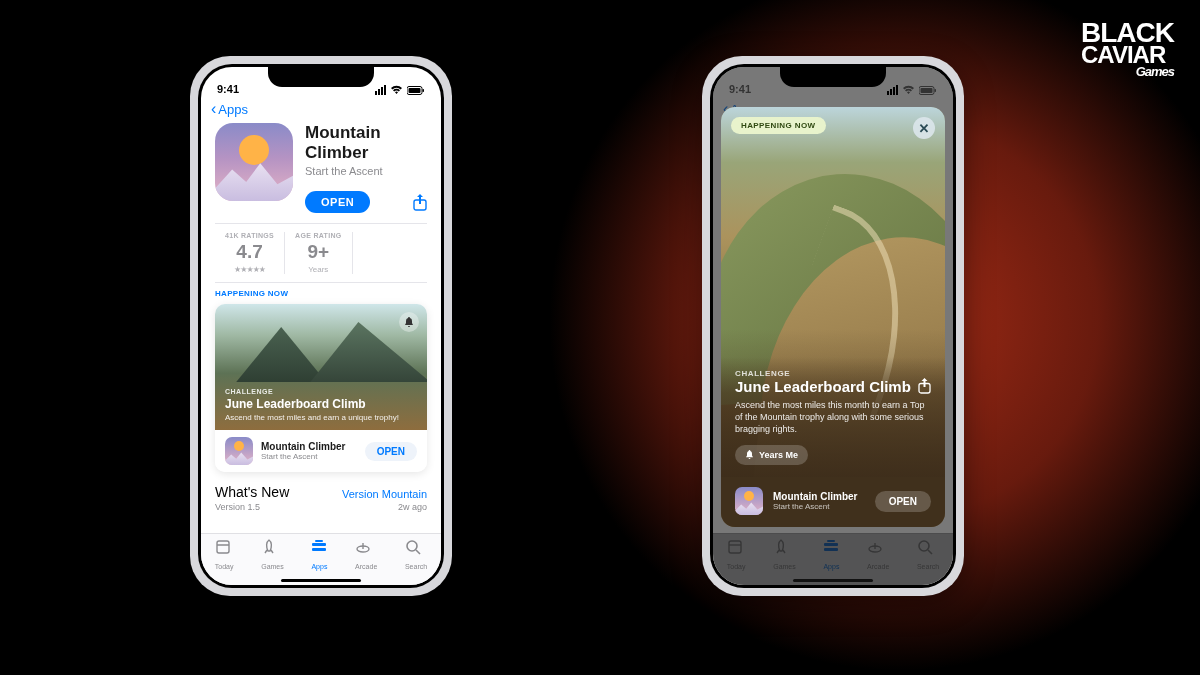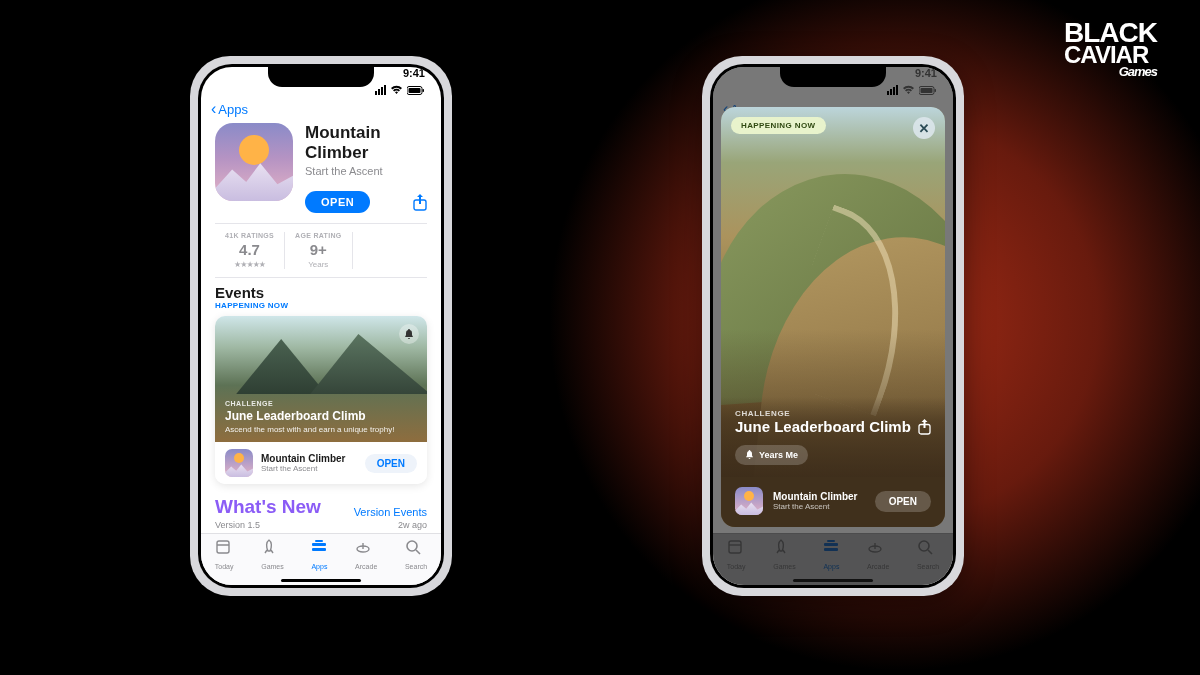--- a/index.html
+++ b/index.html
@@ -13,21 +13,21 @@
   }
   .bg-glow {
     position: absolute;
     width: 800px; height: 800px;
     right: -100px; top: -80px;
     background: radial-gradient(circle at center, #c0331a 0%, #7a1f10 35%, rgba(0,0,0,0) 62%);
     opacity: 0.85;
   }
   .logo {
     position: absolute;
-    top: 22px; right: 43px;
+    top: 22px; right: 26px;
     color: #fff;
     font-weight: 900;
     text-align: left;
     line-height: 0.82;
     letter-spacing: -1px;
   }
   .logo .l1 { font-size: 28px; font-family: Impact, "Arial Black", sans-serif; }
   .logo .l2 { font-size: 24px; font-family: Impact, "Arial Black", sans-serif; }
   .logo .l3 { font-size: 13px; font-style: italic; font-weight: 600; margin-top: 2px; text-align: right; }
 
@@ -67,21 +67,20 @@
 
   .status-bar {
     height: 30px;
     display: flex;
     align-items: flex-end;
     justify-content: space-between;
     padding: 0 16px 2px;
     font-size: 11px;
     font-weight: 600;
     color: #000;
-    flex-direction: column;
   }
   .status-icons { display: flex; gap: 4px; align-items: center; }
   .bars { display:flex; gap:1px; align-items:flex-end;}
   .bars span { width:2px; background:#000; display:block;}
   .bars span:nth-child(1){height:4px;}
   .bars span:nth-child(2){height:6px;}
   .bars span:nth-child(3){height:8px;}
   .bars span:nth-child(4){height:10px;}
 
   .nav-back {
@@ -120,21 +119,21 @@
   .divider { height:1px; background:#e5e5ea; margin: 0 14px; }
 
   .metrics {
     display:flex;
     padding: 8px 0 8px 14px;
     overflow: hidden;
   }
   .metric { text-align:center; padding:0 10px; border-right:1px solid #e5e5ea; flex-shrink:0; }
   .metric:last-child { border-right:none; }
   .metric .head { font-size: 7px; color:#b0b0b5; font-weight:600; letter-spacing:0.3px; white-space:nowrap;}
-  .metric .val { font-size: 15px; color:#8a8a8e; font-weight:700; margin-top:2px;}
+  .metric .val { font-size: 19px; color:#8a8a8e; font-weight:700; margin-top:2px;}
   .metric .foot { font-size: 8px; color:#b0b0b5; margin-top:2px; white-space:nowrap;}
   .stars { color:#8a8a8e; font-size:7px; letter-spacing:-1px;}
   .award-badge { font-size:12px; color:#b0b0b5;}
 
   .events-hdr { padding: 6px 14px 2px; }
   .events-hdr h2 { font-size: 15px; font-weight: 700; color:#1a1a1a;}
   .badge-happening { font-size:8px; color:#007aff; font-weight:700; letter-spacing:0.3px;}
 
   .event-card {
     margin: 4px 14px;
@@ -165,21 +164,21 @@
   .app-icon-sm .mtn { height:14px;}
   .ef-text { flex:1;}
   .ef-text .t { font-size:10px; font-weight:600; color:#1a1a1a;}
   .ef-text .s { font-size:8px; color:#8a8a8e;}
   .open-pill { background:#eef3fa; color:#007aff; font-size:10px; font-weight:700; padding:4px 12px; border-radius:20px;}
 
   .whats-new {
     display:flex; justify-content:space-between; align-items:flex-end;
     padding: 8px 14px 2px;
   }
-  .whats-new h2 { font-size:19px; font-weight:700; color:#8b5cf6;}
+  .whats-new h2 { font-size:14px; font-weight:400; color:#000000;}
   .whats-new a { font-size:11px; color:#007aff; text-decoration:none;}
   .wn-sub { display:flex; justify-content:space-between; padding:0 14px; font-size:9px; color:#8a8a8e;}
 
   .tab-bar {
     position:absolute; bottom:0; left:0; right:0;
     height:52px; background:rgba(250,250,252,0.96);
     border-top:1px solid #e0e0e4;
     display:flex; justify-content:space-around; align-items:center;
     padding-bottom:8px;
   }
@@ -339,57 +338,56 @@
       <div class="metric">
         
         
         
       </div>
     </div>
 
     <div class="divider"></div>
 
     <div class="events-hdr">
-      <h2>Events</h2>
       <div class="badge-happening">HAPPENING NOW</div>
     </div>
 
     <div class="event-card">
       <div class="event-hero">
         <div class="mtn-bg">
               <div class="peak1"></div>
               <div class="peak2"></div>
             </div>
         <div class="bell-round">
           <svg width="10" height="11" viewBox="0 0 10 11">
                 <path d="M5 0 A1 1 0 0 1 6 1 A3 3 0 0 1 8 4 L8 6 L9 8 L1 8 L2 6 L2 4 A3 3 0 0 1 4 1 A1 1 0 0 1 5 0 Z M4 9 L6 9 A1 1 0 0 1 4 9 Z" fill="#333"></path>
               </svg>
         </div>
         <div class="hero-text">
           <div class="over">CHALLENGE</div>
           <div class="ttl">June Leaderboard Climb</div>
-          <div class="sub">Ascend the most with and earn a unique trophy!</div>
+          <div class="sub">Ascend the most miles and earn a unique trophy!</div>
         </div>
       </div>
       <div class="event-foot">
         <div class="app-icon-sm">
               <div class="sun"></div>
               <div class="mtn"></div>
             </div>
         <div class="ef-text">
           <div class="t">Mountain Climber</div>
           <div class="s">Start the Ascent</div>
         </div>
         <div class="open-pill">OPEN</div>
       </div>
     </div>
 
     <div class="whats-new">
       <h2>What's New</h2>
-      <a>Version Events</a>
+      <a>Version Mountain</a>
     </div>
     <div class="wn-sub">
       <span>Version 1.5</span>
       <span>2w ago</span>
     </div>
 
     <div class="tab-bar">
       <div class="tab"><span class="ic">
               <svg width="16" height="16" viewBox="0 0 16 16">
                 <rect x="2" y="2" width="12" height="12" rx="2" fill="none" stroke="currentColor" stroke-width="1.4"></rect>
@@ -483,20 +481,21 @@
           <div class="over">CHALLENGE</div>
           <div class="title-row">
             <div class="ttl">June Leaderboard Climb</div>
             <span class="share">
               <svg width="13" height="16" viewBox="0 0 13 16">
                     <path d="M6.5 0 L9.5 3 L7.5 3 L7.5 9 L5.5 9 L5.5 3 L3.5 3 Z" fill="#fff"></path>
                     <rect x="1" y="5.5" width="11" height="9.5" rx="2" fill="none" stroke="#fff" stroke-width="1.3"></rect>
                   </svg>
             </span>
           </div>
+          <div class="desc">Ascend the most miles this month to earn a Top of the Mountain trophy along with some serious bragging rights.</div>
           <div class="notify-btn">
             <span>
                   <svg width="9" height="10" viewBox="0 0 9 10">
                     <path d="M4.5 0 A1 1 0 0 1 5.4 0.9 A2.6 2.6 0 0 1 7 3.5 L7 5.4 L8 7.2 L1 7.2 L2 5.4 L2 3.5 A2.6 2.6 0 0 1 3.6 0.9 A1 1 0 0 1 4.5 0 Z M3.6 8 L5.4 8 A0.9 0.9 0 0 1 3.6 8 Z" fill="#fff"></path>
                   </svg>
                 </span>
             <span>Years Me</span>
           </div>
         </div>
       </div>

